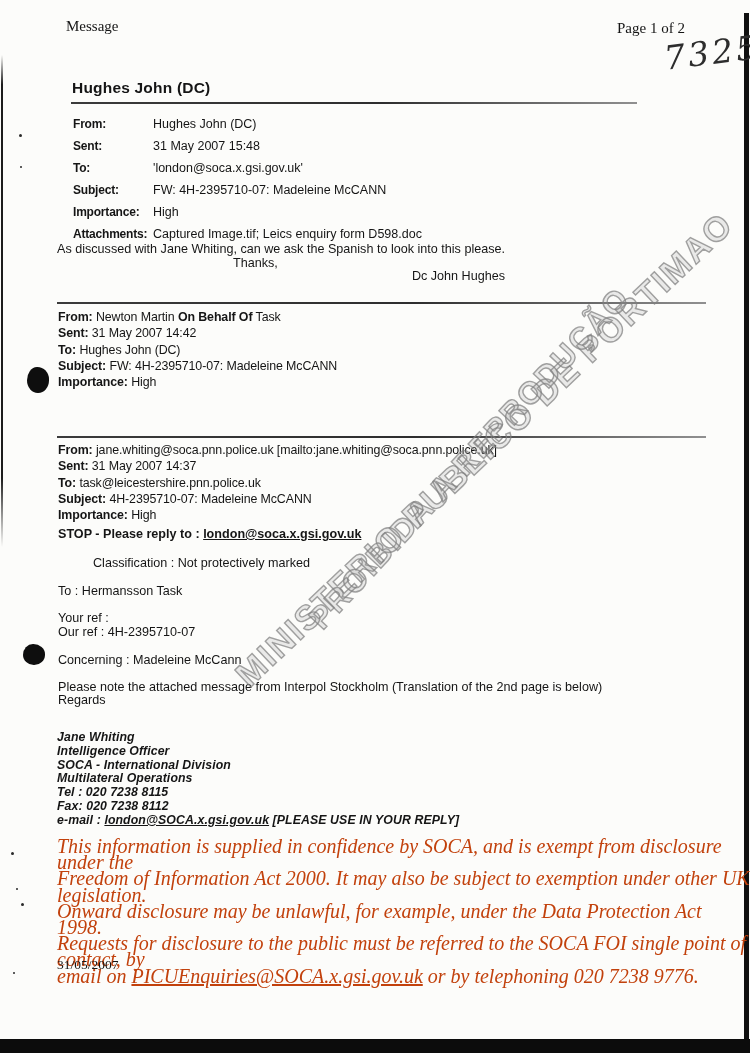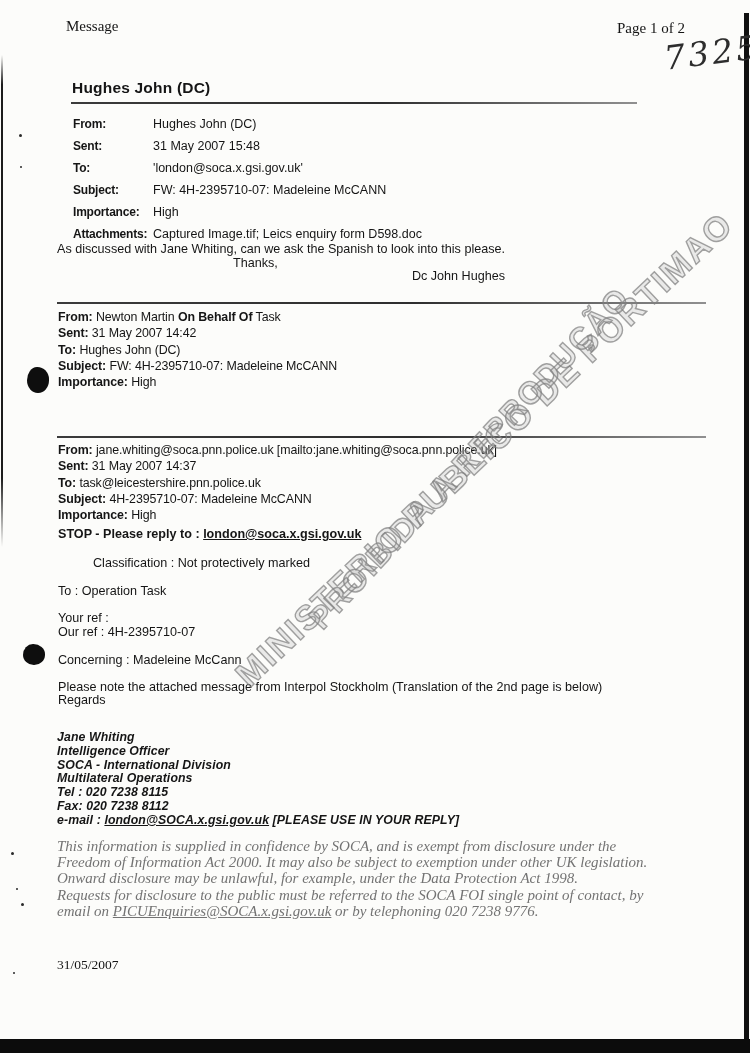--- a/index.html
+++ b/index.html
@@ -58,21 +58,21 @@
   .stop{left:58px;top:527px;font-weight:bold;}
   .classif{left:58px;top:556px;margin-left:35px;}
   .toop{left:58px;top:584px;}
   .refs{left:58px;top:611px;font-size:12.6px;line-height:14px;}
   .concern{left:58px;top:653px;}
   .note{left:58px;top:681px;font-size:12.6px;line-height:13.4px;}
   
   .sig{left:57px;top:731px;font-size:12.3px;line-height:13.8px;font-weight:bold;font-style:italic;letter-spacing:0.1px;}
   
   .disc{left:57px;top:838px;font-family:"Liberation Serif",serif;font-style:italic;
-        font-size:15px;line-height:16.2px;color:#737373;}
+        font-size:20px;line-height:16.2px;color:#c2410c;}
   .footer-date{left:57px;top:957px;font-size:13.5px;text-align:center;}
 </style>
 </head>
 <body>
 
 <div class="page">
 
   <div class="edge-right"></div>
   <div class="edge-bottom"></div>
   <div class="edge-left"></div>
@@ -123,21 +123,21 @@
   <div class="abs hdrblock fields3">
     <div><span class="lab">From:</span> <span>jane.whiting@soca.pnn.police.uk [mailto:jane.whiting@soca.pnn.police.uk]</span></div>
     <div><span class="lab">Sent:</span> <span>31 May 2007 14:37</span></div>
     <div><span class="lab">To:</span> <span>task@leicestershire.pnn.police.uk</span></div>
     <div><span class="lab">Subject:</span> <span>4H-2395710-07: Madeleine McCANN</span></div>
     <div><span class="lab">Importance:</span> <span>High</span></div>
   </div>
 
   <div class="abs bodyline stop"><span>STOP - Please reply to : </span><span class="ul">london@soca.x.gsi.gov.uk</span></div>
   <div class="abs bodyline classif">Classification : Not protectively marked</div>
-  <div class="abs bodyline toop">To : Operation Task</div>
+  <div class="abs bodyline toop">To : Hermansson Task</div>
   <div class="abs refs">
     <div>Your ref :</div>
     <div>Our ref : 4H-2395710-07</div>
   </div>
   <div class="abs bodyline concern">Concerning : Madeleine McCann</div>
   <div class="abs note">
     <div>Please note the attached message from Interpol Stockholm (Translation of the 2nd page is below)</div>
     <div>Regards</div>
   </div>
 

